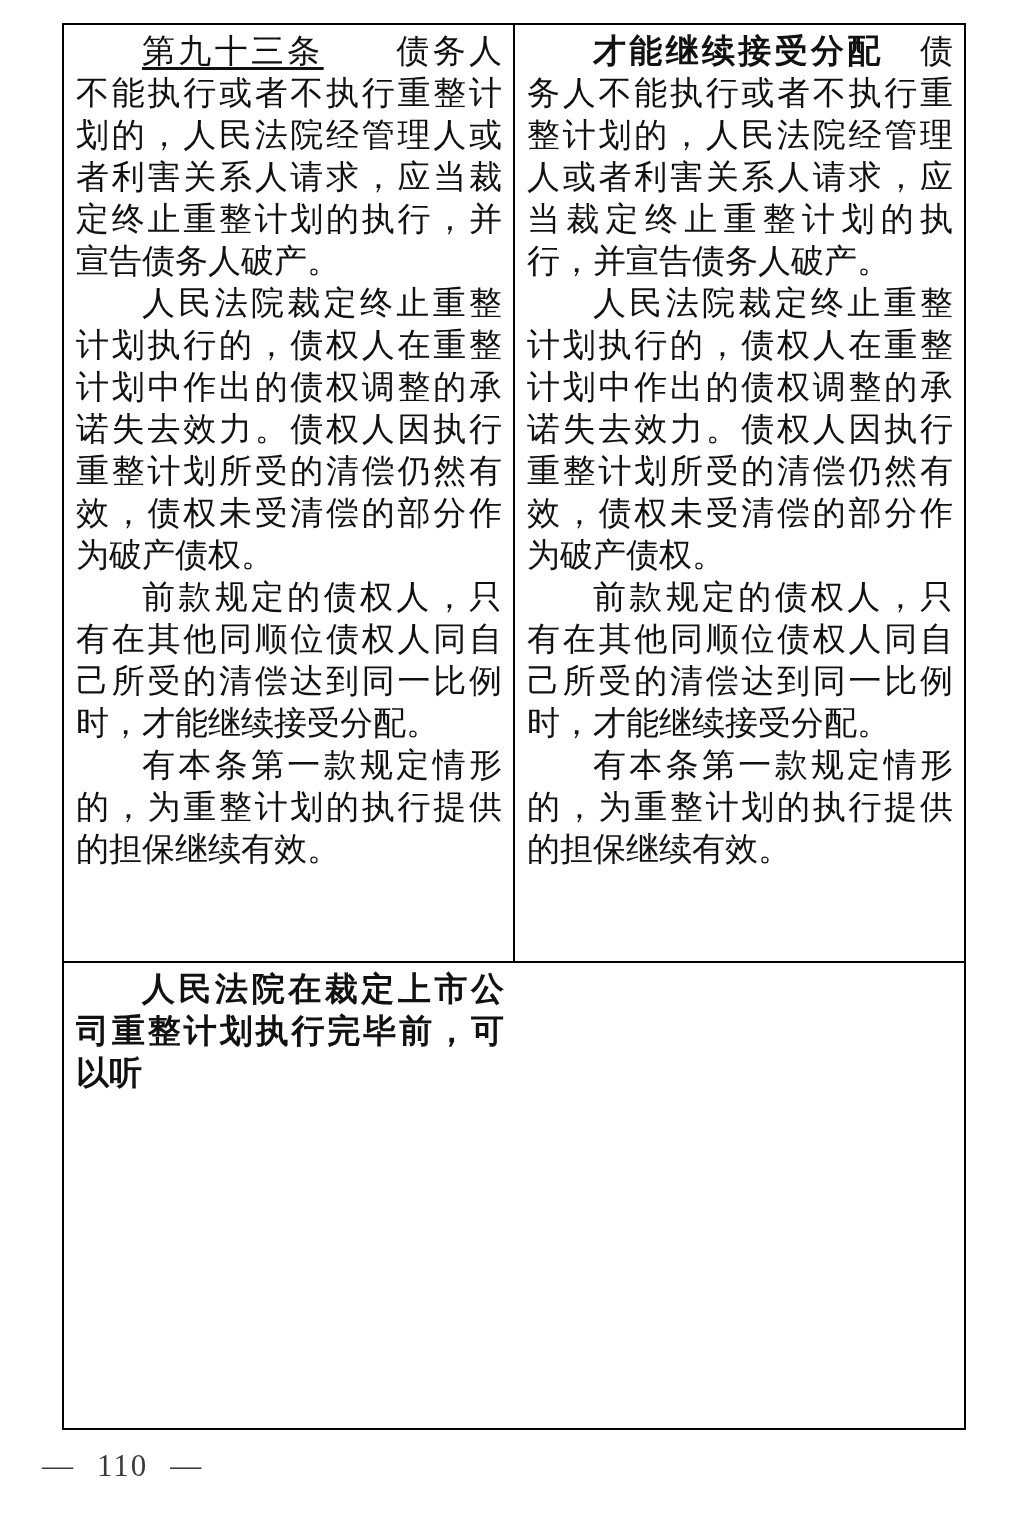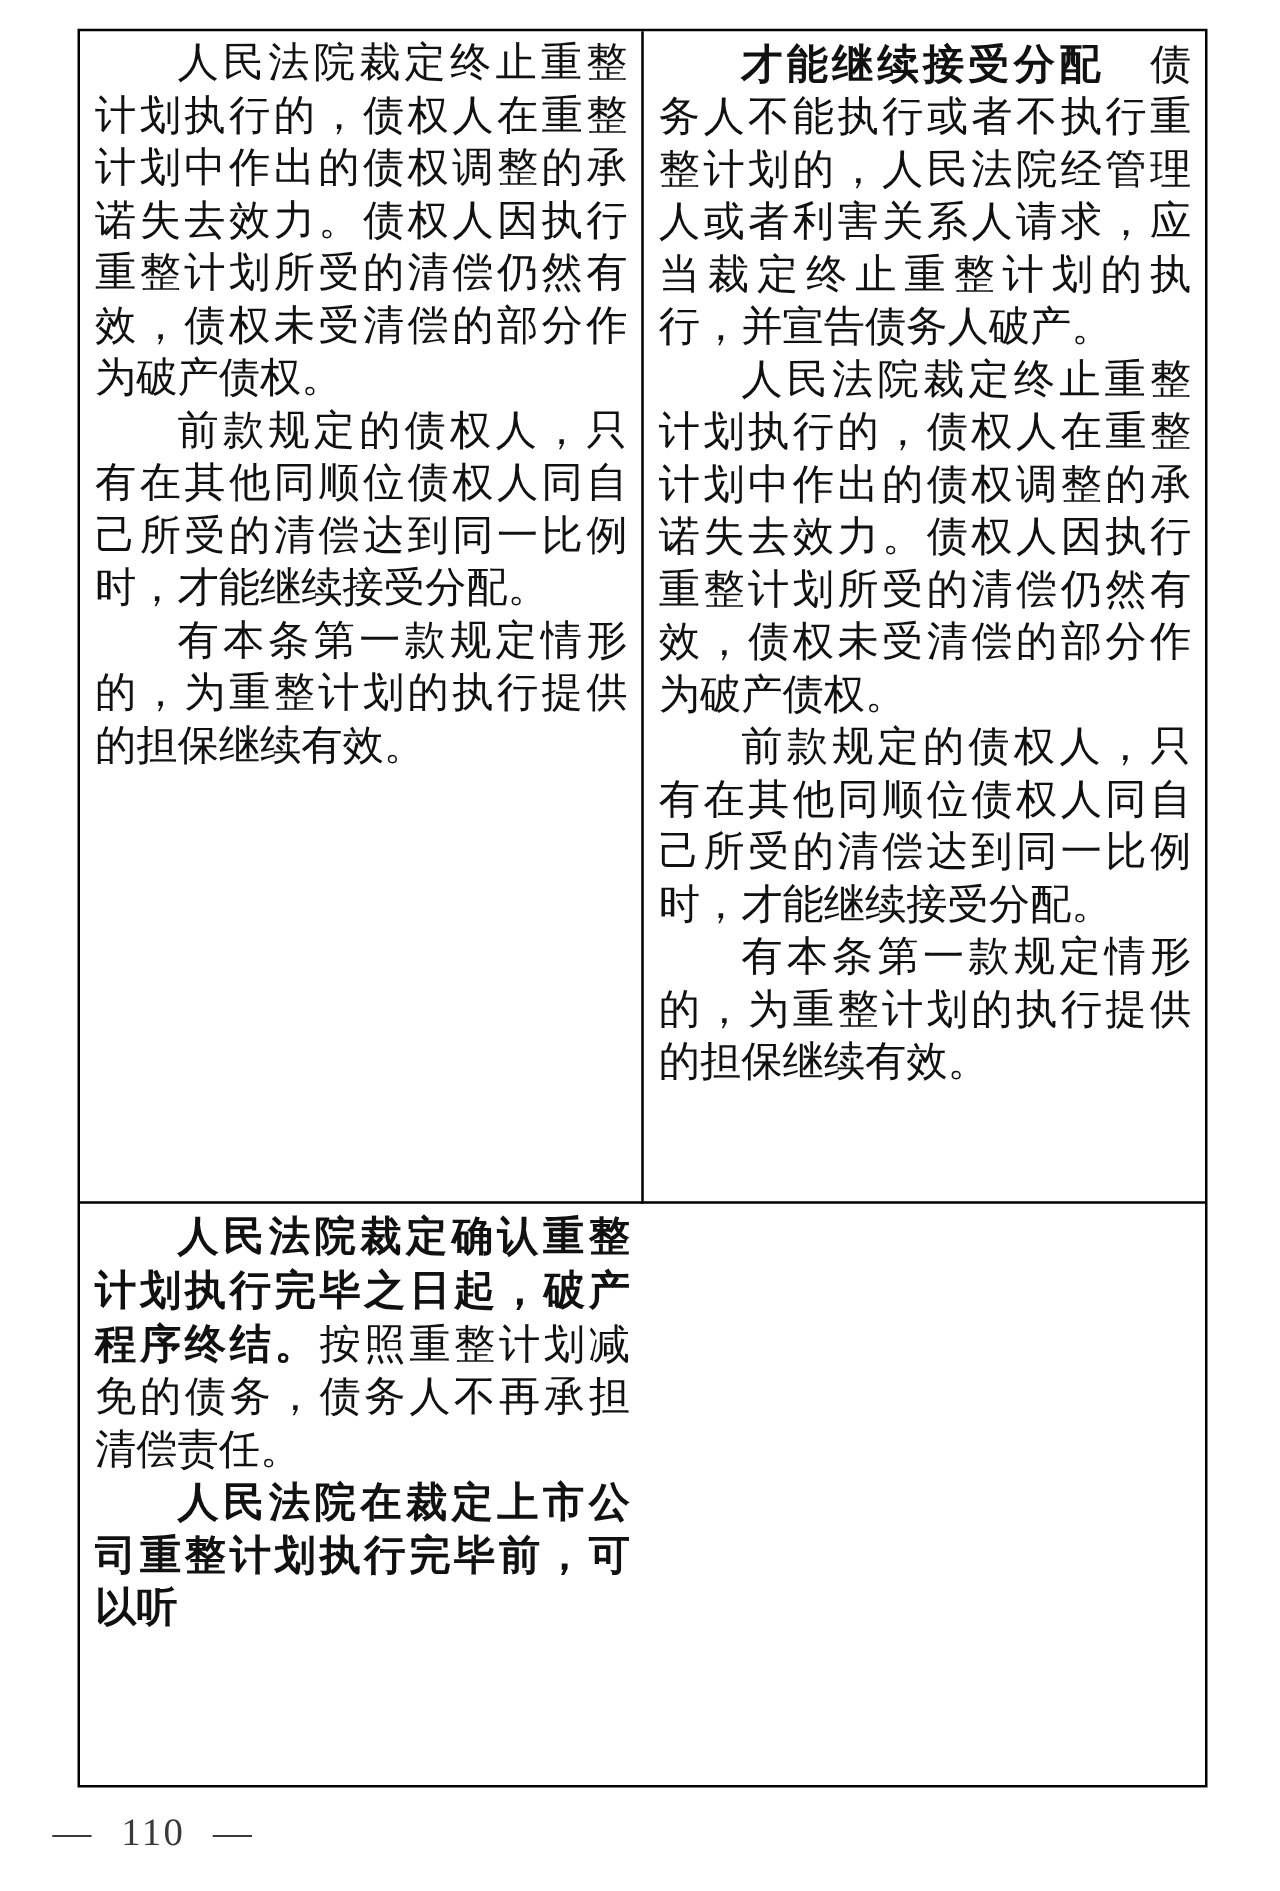--- a/index.html
+++ b/index.html
@@ -67,39 +67,39 @@
     gap: 22px;
     font-family: "Liberation Serif", serif;
   }
 </style>
 </head>
 <body>
 
 <div class="doc-table">
 
   <div class="cell col-left row-top">
+    <p>
+      <span class="article-underline">第九十三条</span><span>　　债务人不能执行或者不执行重整计划的，人民法院经管理人或者利害关系人请求，应当裁定终止重整计划的执行，并宣告债务人破产。</span>
+    </p>
     <p>人民法院裁定终止重整计划执行的，债权人在重整计划中作出的债权调整的承诺失去效力。债权人因执行重整计划所受的清偿仍然有效，债权未受清偿的部分作为破产债权。</p>
     <p>前款规定的债权人，只有在其他同顺位债权人同自己所受的清偿达到同一比例时，才能继续接受分配。</p>
     <p>有本条第一款规定情形的，为重整计划的执行提供的担保继续有效。</p>
   </div>
 
   <div class="cell row-top">
     <p>
       <span class="bold">才能继续接受分配</span><span>　债务人不能执行或者不执行重整计划的，人民法院经管理人或者利害关系人请求，应当裁定终止重整计划的执行，并宣告债务人破产。</span>
     </p>
     <p>人民法院裁定终止重整计划执行的，债权人在重整计划中作出的债权调整的承诺失去效力。债权人因执行重整计划所受的清偿仍然有效，债权未受清偿的部分作为破产债权。</p>
     <p>前款规定的债权人，只有在其他同顺位债权人同自己所受的清偿达到同一比例时，才能继续接受分配。</p>
     <p>有本条第一款规定情形的，为重整计划的执行提供的担保继续有效。</p>
   </div>
 
 
   <div class="cell">
-    <p>
-      <span class="bold">人民法院裁定确认重整计划执行完毕之日起，破产程序终结。</span><span>按照重整计划减免的债务，债务人不再承担清偿责任。</span>
-    </p>
     <p class="bold">人民法院在裁定上市公司重整计划执行完毕前，可以听</p>
   </div>
 
 </div>
 
 <div class="page-footer">
   <span>—</span>
   <span>110</span>
   <span>—</span>
 </div>

